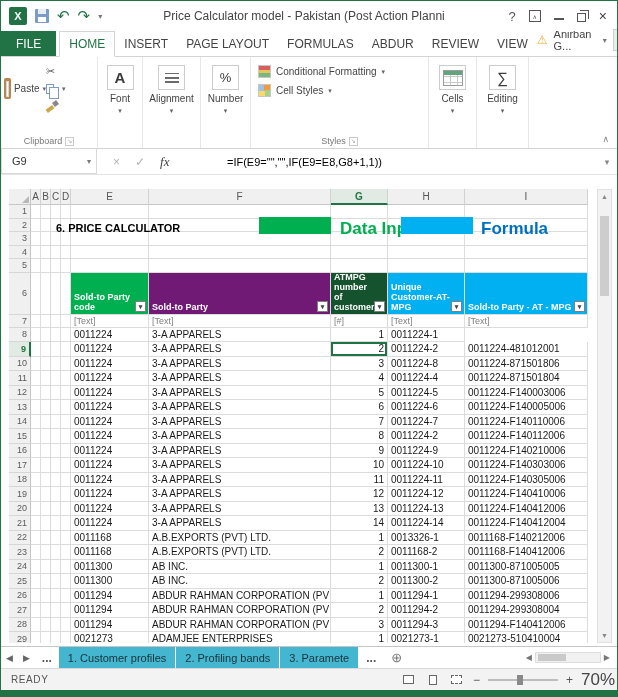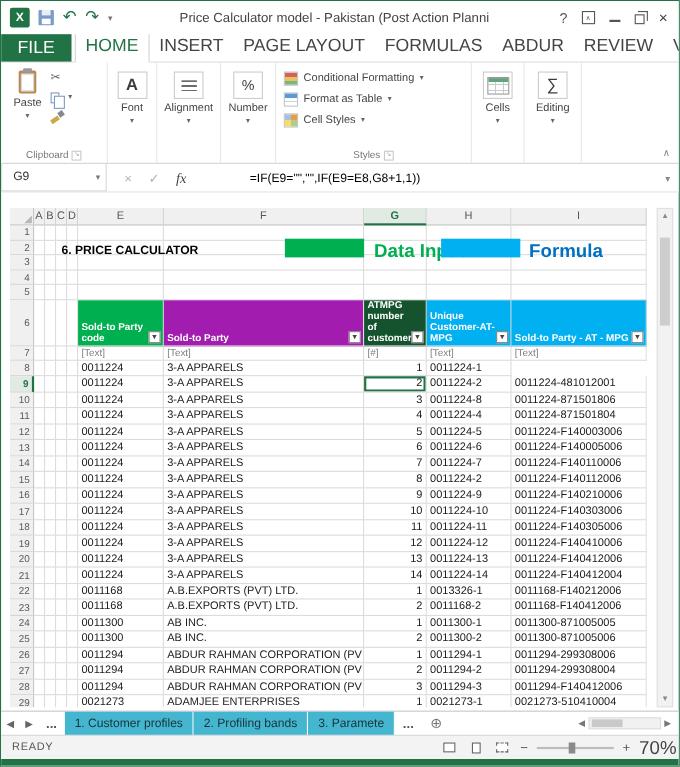--- a/index.html
+++ b/index.html
@@ -22,37 +22,37 @@
   .win-controls { margin-left:auto; display:flex; align-items:center; gap:13px; margin-right:10px; color:#555; }
   .help-icon { font-size:13px; color:#555; }
   .rdo-icon { width:12px; height:12px; border:1px solid #555; display:flex; align-items:center; justify-content:center; font-size:6px; color:#555; }
   .min-icon { width:10px; height:8px; border-bottom:2px solid #555; }
   .restore-icon { width:9px; height:9px; border:1px solid #555; background:#fff; position:relative; margin-top:2px; }
   .restore-icon::before { content:""; position:absolute; left:2px; top:-4px; width:8px; height:8px; border-top:1px solid #555; border-right:1px solid #555; }
   .close-icon { font-size:14px; color:#444; line-height:14px; }
   
   .tabrow { height:26px; display:flex; align-items:flex-end; background:#fff; border-bottom:1px solid #d4d4d4; }
   .rtabs { display:flex; align-items:flex-end; height:100%; }
-  .rtab { padding:5px 9px 5px; font-size:16px; color:#444; white-space:nowrap; }
+  .rtab { padding:5px 9px 5px; font-size:12px; color:#444; white-space:nowrap; }
   .rtab.file { background:#217346; color:#fff; padding:5px 15px; margin-right:3px; height:100%; display:flex; align-items:center; }
   .rtab.on { color:#217346; border:1px solid #d4d4d4; border-bottom:1px solid #fff; margin-bottom:-1px; background:#fff; }
   .tab-right { margin-left:auto; display:flex; align-items:center; gap:6px; margin-right:5px; padding-bottom:4px; }
   .warn-icon { color:#eea72c; font-size:12px; }
   .user-name { font-size:11px; color:#444; }
   .avatar { width:22px; height:22px; background:#ececec; border:1px solid #d0d0d0; position:relative; overflow:hidden; }
   .avatar::before { content:""; position:absolute; top:3px; left:7px; width:7px; height:7px; border-radius:50%; background:#9a9a9a; }
   .avatar::after { content:""; position:absolute; bottom:1px; left:3px; width:15px; height:7px; border-radius:7px 7px 0 0; background:#9a9a9a; }
   
   .ribbon-body { height:92px; display:flex; background:#fff; border-bottom:1px solid #d4d4d4; position:relative; }
   .rgroup { position:relative; border-right:1px solid #e7e7e7; height:100%; padding:4px 3px 16px; }
   .glabel { position:absolute; bottom:2px; left:0; right:0; display:flex; align-items:center; justify-content:center; gap:3px; font-size:9px; color:#777; }
   .dlg { font-size:6px; color:#999; border:1px solid #c9c9c9; width:9px; height:9px; line-height:7px; text-align:center; }
   .g-clipboard { width:97px; }
   .clip-content { display:flex; }
-  .paste-btn { width:42px; display:flex; flex-direction:column; align-items:center; gap:3px; padding-top:3px; }
+  .paste-btn { width:42px; display:flex; flex-direction:row; align-items:center; gap:3px; padding-top:3px; }
   .clipboard-icon { width:16px; height:21px; background:#b7874f; border-radius:2px; position:relative; }
   .clipboard-icon::before { content:""; position:absolute; left:2px; top:3px; right:2px; bottom:2px; background:#fff; border:1px solid #d8d8d8; }
   .clipboard-icon::after { content:""; position:absolute; left:4px; top:-2px; right:4px; height:4px; background:#9a9a9a; border-radius:1px; }
   .plabel { font-size:10px; color:#444; }
   .mini-arrow { font-size:7px; color:#666; line-height:7px; }
   .small-btns { display:flex; flex-direction:column; gap:4px; padding-top:4px; }
   .sbtn { display:flex; align-items:center; gap:3px; height:13px; }
   .scissors-glyph { color:#666; font-size:11px; line-height:11px; }
   .copy-icon { width:8px; height:10px; border:1px solid #7d9cc0; background:#fff; position:relative; margin-right:5px; }
   .copy-icon::after { content:""; position:absolute; left:2px; top:2px; width:8px; height:10px; border:1px solid #7d9cc0; background:#fff; }
@@ -246,25 +246,20 @@
   </div>
 
   <div class="rgroup g-styles">
     <div class="styles-buttons">
         <div class="style-btn">
           <span class="sicon si0"></span>
           <span>Conditional Formatting</span>
           <span class="mini-arrow">▾</span>
         </div>
         <div class="style-btn">
-          <span class="sicon si1"></span>
-          <span>Format as Table</span>
-          <span class="mini-arrow">▾</span>
-        </div>
-        <div class="style-btn">
           <span class="sicon si2"></span>
           <span>Cell Styles</span>
           <span class="mini-arrow">▾</span>
         </div>
       </div>
     <div class="glabel">
         <span>Styles</span>
         <span class="dlg">↘</span>
       </div>
   </div>
@@ -393,21 +388,21 @@
       <div class="grow r-hdr">
         <div class="rh">6</div>
         <div class="c wA"></div>
         <div class="c wB"></div>
         <div class="c wC"></div>
         <div class="c wD"></div>
         <div class="c wE hc" style="background: rgb(0, 176, 80);">
           <span>Sold-to Party code</span>
           <span class="fbtn">▾</span>
         </div>
-        <div class="c wF hc" style="background: #a21caf;">
+        <div class="c wF hc" style="background: #701a75;">
           <span>Sold-to Party</span>
           <span class="fbtn">▾</span>
         </div>
         <div class="c wG hc" style="background: #14532d;">
           <span>ATMPG number of customer</span>
           <span class="fbtn">▾</span>
         </div>
         <div class="c wH hc" style="background: rgb(0, 176, 240);">
           <span>Unique Customer-AT-MPG</span>
           <span class="fbtn">▾</span>

